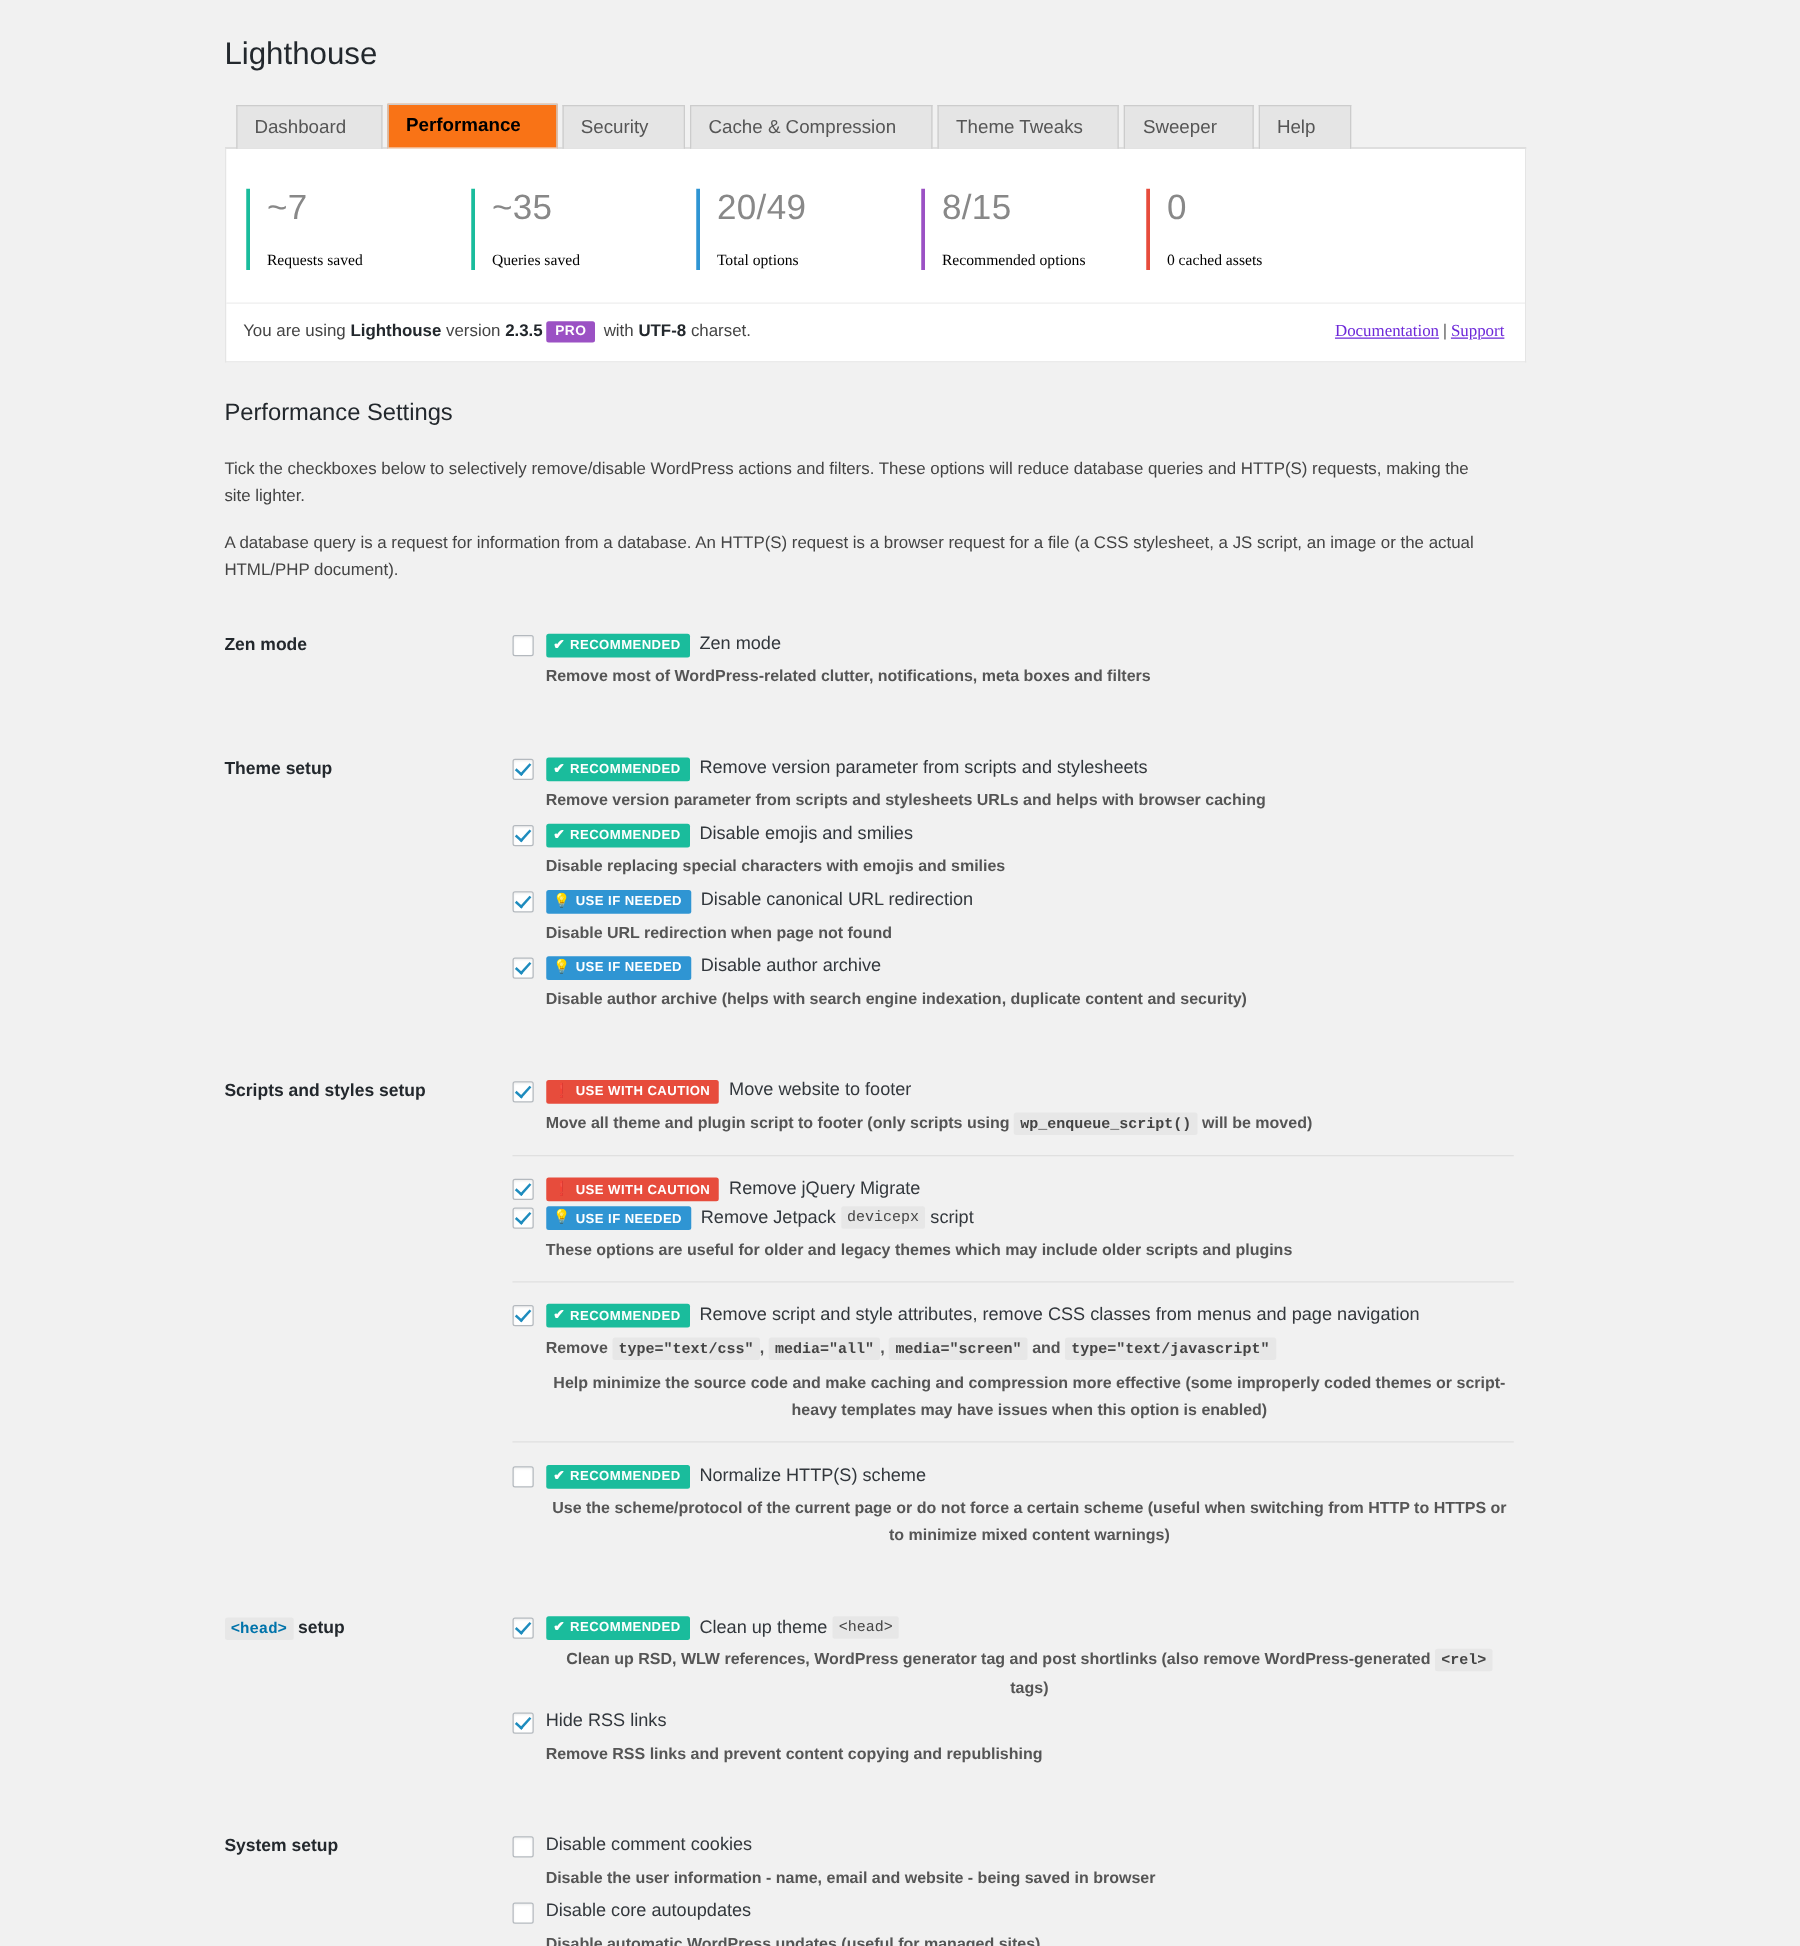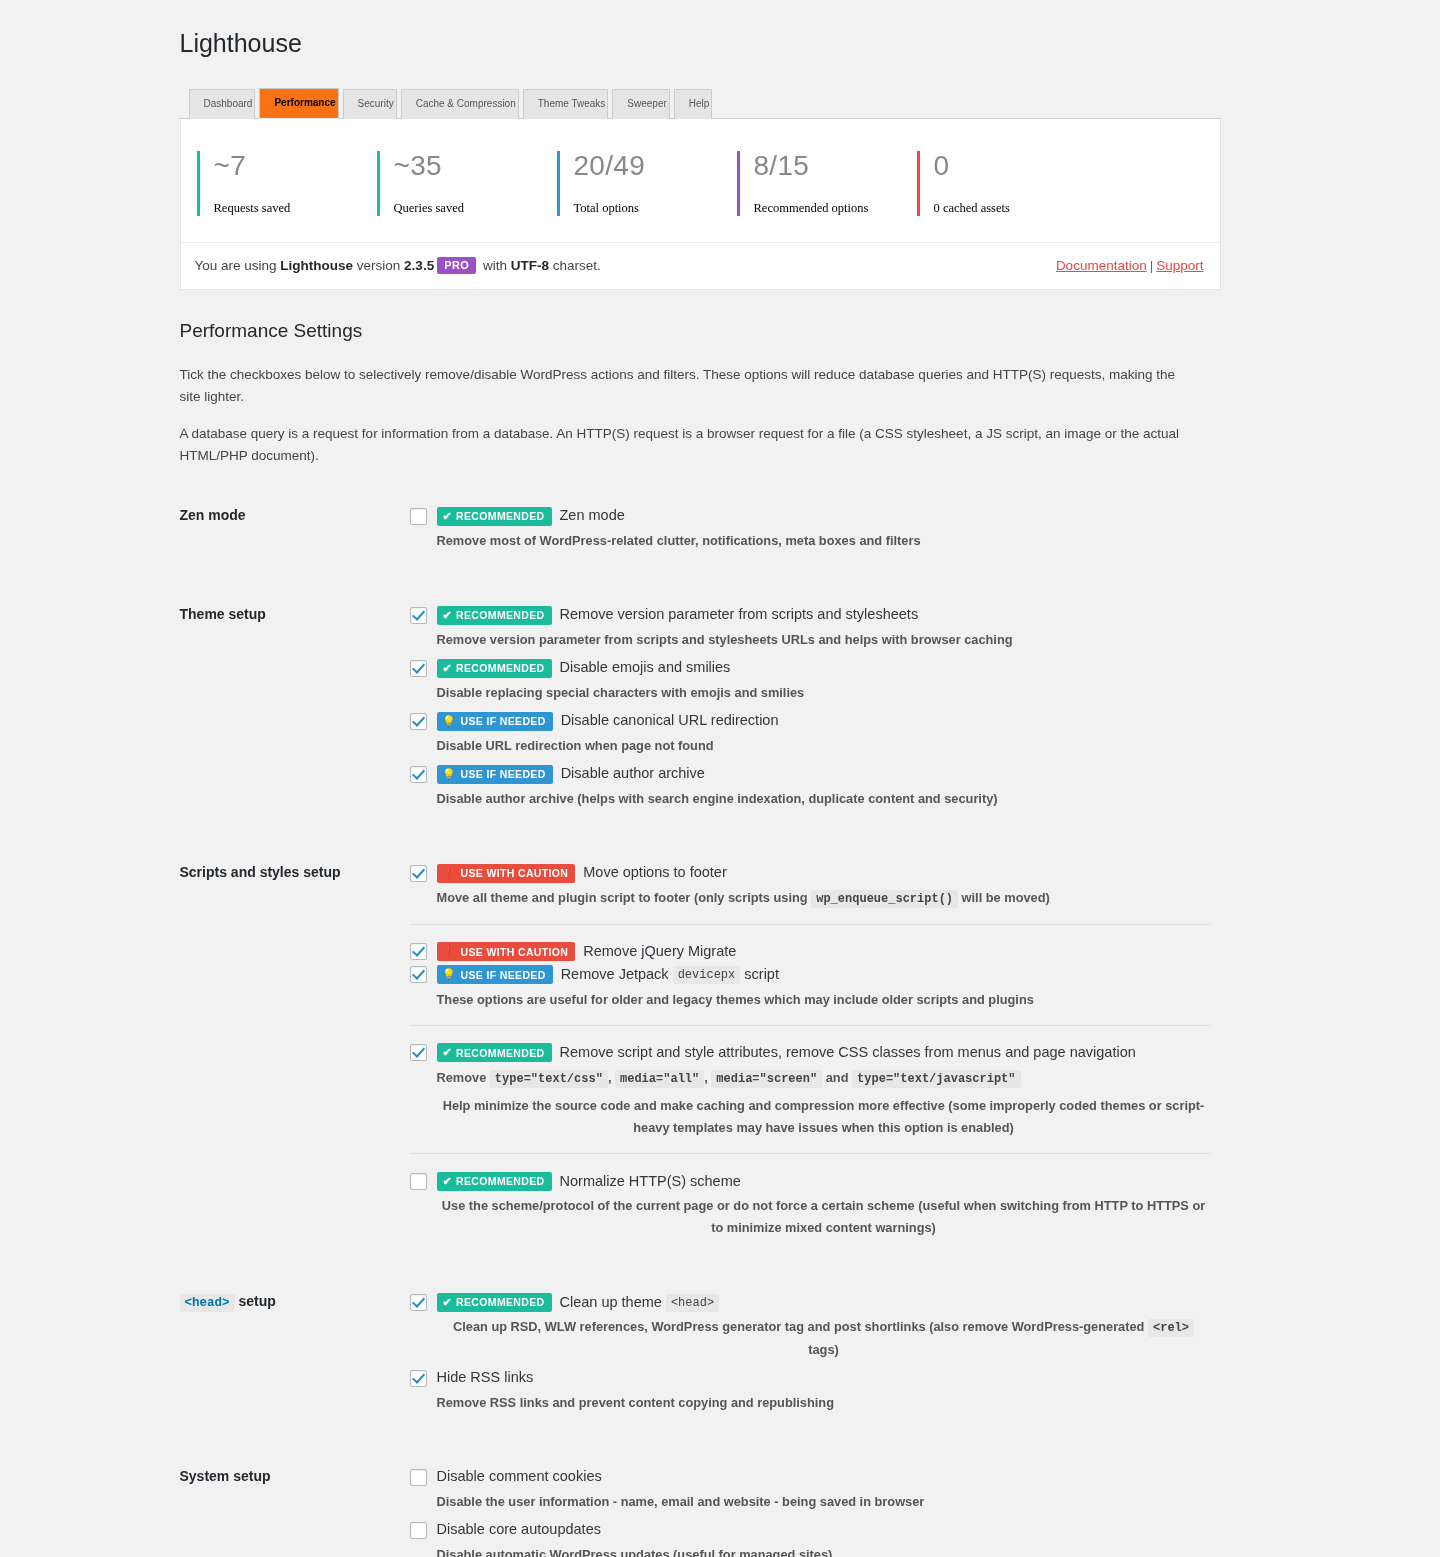--- a/index.html
+++ b/index.html
@@ -37,23 +37,23 @@
     border-bottom: 1px solid #ccc;
     padding-left: 9px;
     margin-bottom: 0;
     height: 32px;
   }
   .nav-tab {
     border: 1px solid #ccc;
     border-bottom: none;
     background: #e5e5e5;
     color: #555;
-    font-size: 10px;
+    font-size: 15px;
     line-height: 1;
-    padding: 9px 2px 10px 14px;
+    padding: 9px 28px 10px 14px;
     margin: 0 4px -1px 0;
     text-decoration: none;
     white-space: nowrap;
     cursor: pointer;
     display: block;
   }
   .nav-tab.active {
     background: #f97316;
     border-bottom: 1px solid #f1f1f1;
     color: #000;
@@ -106,22 +106,23 @@
     color: #fff;
     font-size: 11px;
     font-weight: 700;
     letter-spacing: .4px;
     padding: 2px 7px 3px 7px;
     border-radius: 2px;
     margin: 0 3px;
     vertical-align: 1px;
   }
   .links a {
-    color: #ef4444;
+    color: #6d28d9;
     text-decoration: underline;
+    font-family: Liberation Serif, serif;
   }
   .links .sep { color:#666; margin:0 3px; }
 
   
   h2.section-title {
     font-size: 19px;
     font-weight: 400;
     color: #23282d;
     margin: 0 0 22px 0;
     padding: 0;
@@ -372,21 +373,21 @@
         <th>Scripts and styles setup</th>
         <td>
 
           <label class="opt">
             <span class="opt-line">
               <input type="checkbox" class="cb" checked="" style="">
               <span class="badge caut">
                 <span class="g">❗</span>
                   <span>USE WITH CAUTION</span>
               </span>
-              <span class="opt-label">Move options to footer</span>
+              <span class="opt-label">Move website to footer</span>
             </span>
           </label>
           <div class="desc">
             <span>Move all theme and plugin script to footer (only scripts using</span>
             <code>wp_enqueue_script()</code>
             <span>will be moved)</span>
           </div>
 
           <hr class="divider">
 

